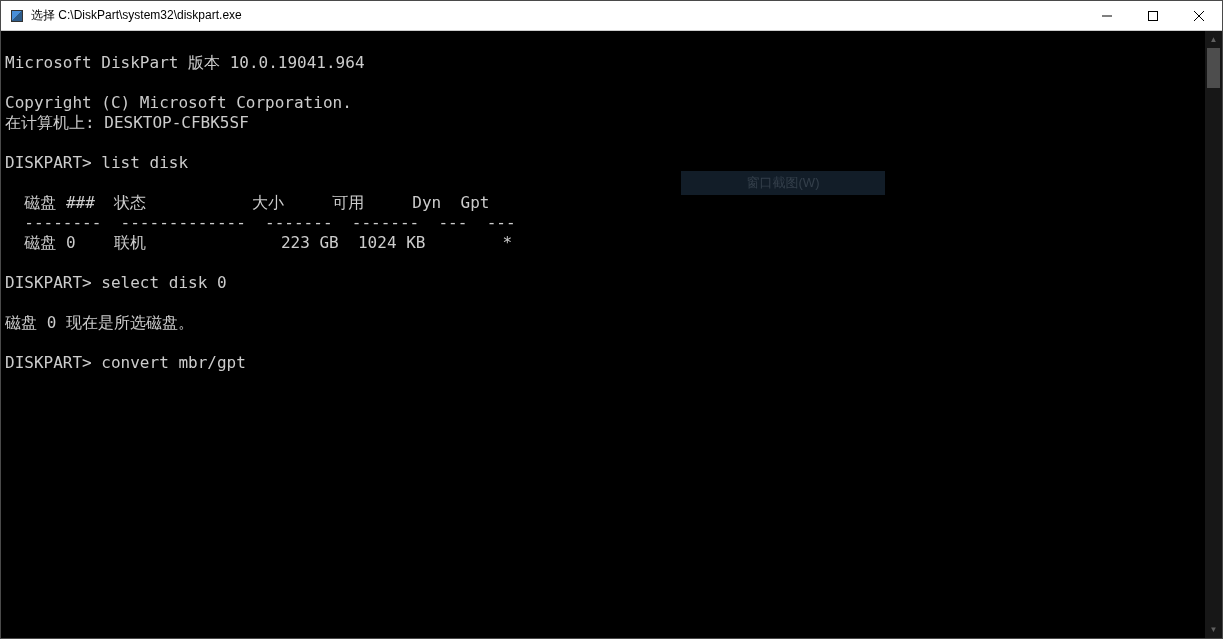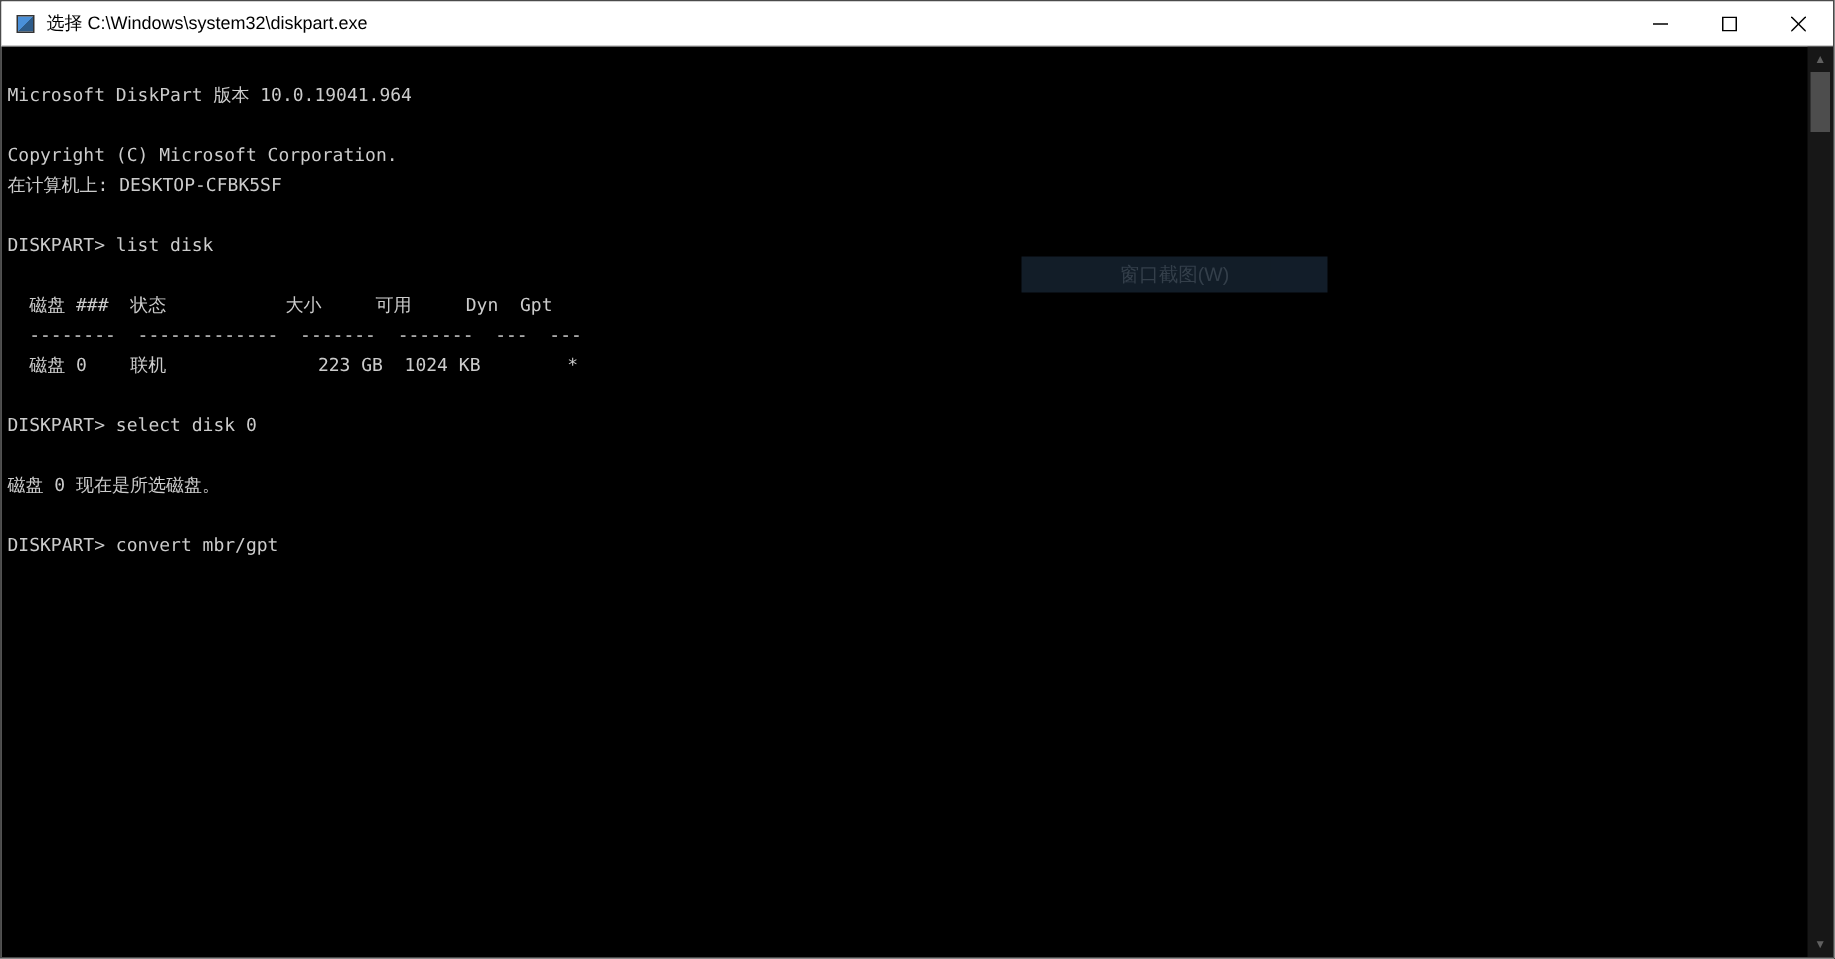--- a/index.html
+++ b/index.html
@@ -73,21 +73,21 @@
     }
     .console-area {
       flex: 1;
       background: #000000;
       position: relative;
       overflow: hidden;
     }
     .console-content {
       padding: 2px 4px;
       font-family: "NSimSun", "SimSun", "Consolas", monospace;
-      font-size: 12px;
+      font-size: 16px;
       line-height: 20px;
       color: #cccccc;
       white-space: pre;
       position: absolute;
       top: 0;
       left: 0;
       right: 17px;
       bottom: 0;
     }
     .scrollbar {
@@ -136,21 +136,21 @@
     }
   </style>
 </head>
 <body>
 
 <div class="window">
   <div class="titlebar">
     <div class="titlebar-icon">
       <div class="titlebar-icon-inner"></div>
     </div>
-    <div class="titlebar-text">选择 C:\Windows\system32\diskpart.exe</div>
+    <div class="titlebar-text">选择 C:\DiskPart\system32\diskpart.exe</div>
     <div class="titlebar-controls">
       <div class="titlebar-btn">
         <svg viewBox="0 0 10 10">
             <line x1="0" y1="5" x2="10" y2="5" stroke="currentColor" stroke-width="1"></line>
           </svg>
       </div>
       <div class="titlebar-btn">
         <svg viewBox="0 0 10 10">
             <rect x="0.5" y="0.5" width="9" height="9" fill="none" stroke="currentColor" stroke-width="1"></rect>
           </svg>

